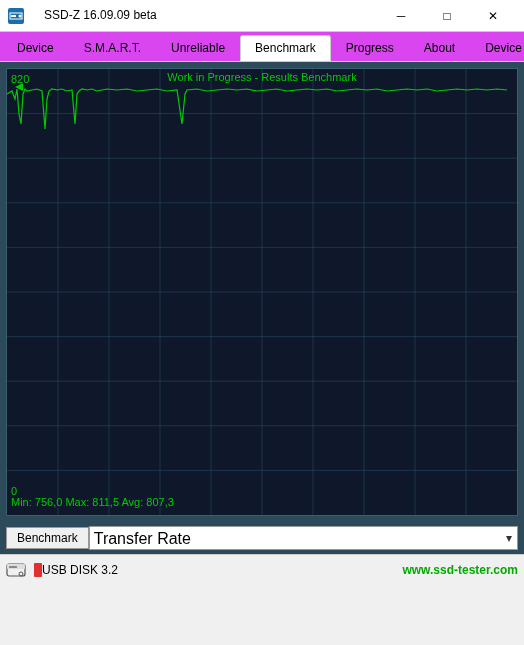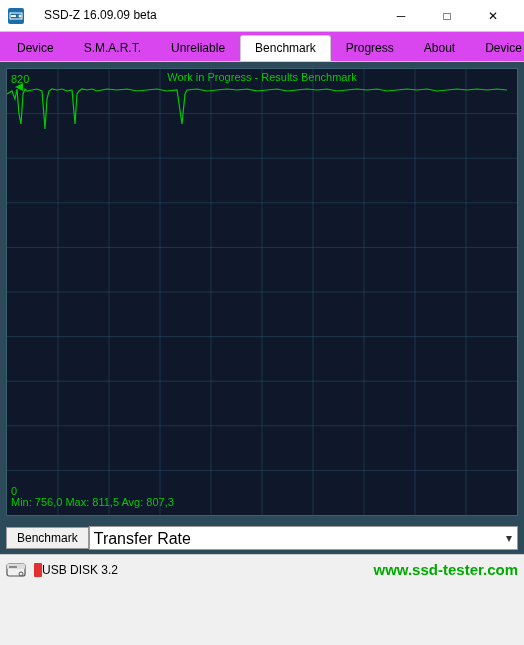--- a/index.html
+++ b/index.html
@@ -204,21 +204,21 @@
       height: 14px;
       background: #e03030;
       border-radius: 1px;
     }
     .disk-name {
       font-size: 12px;
       color: #000;
     }
     .status-url {
       margin-left: auto;
-      font-size: 15px;
+      font-size: 12px;
       color: #00aa00;
       font-weight: bold;
     }
   </style>
 </head>
 <body>
 
 <div class="title-bar">
   <div class="title-bar-left">
     <div class="title-bar-icon">

